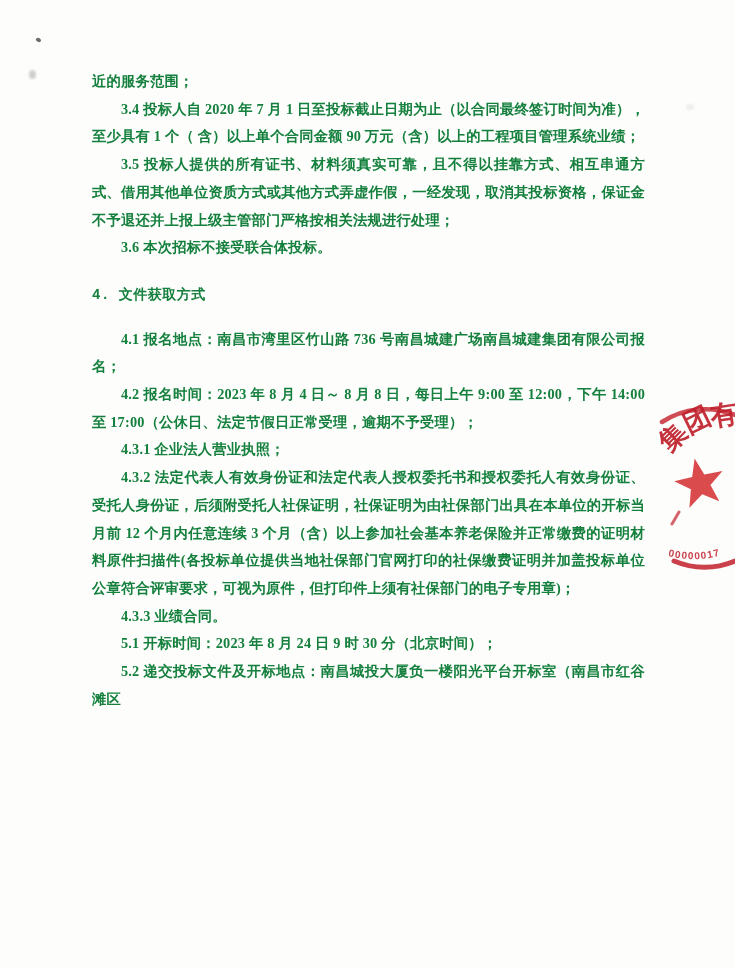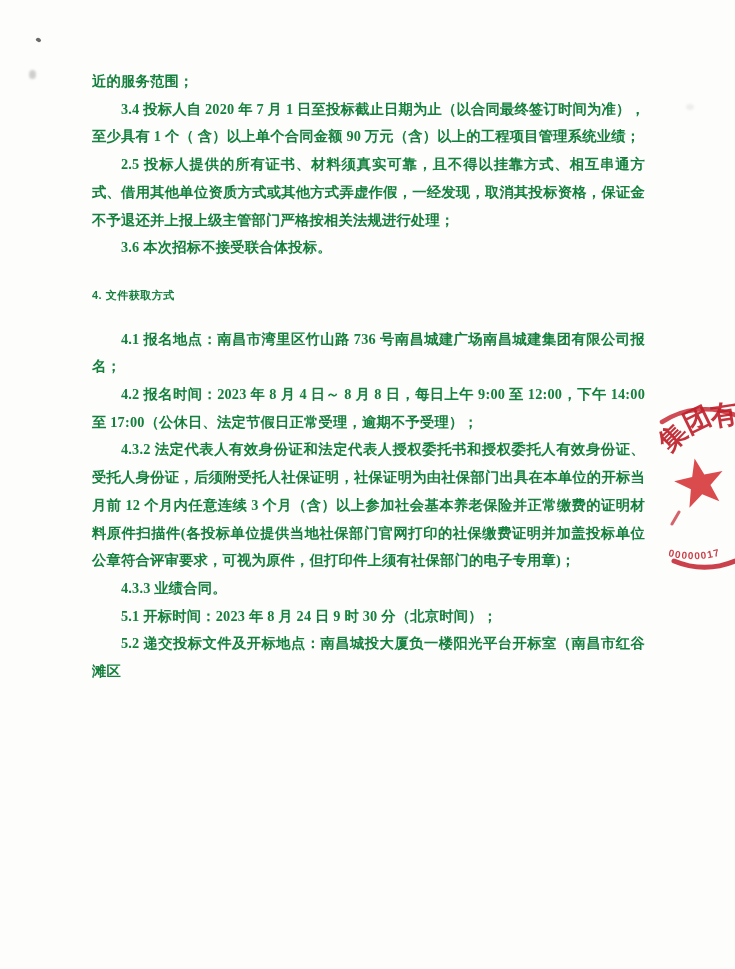--- a/index.html
+++ b/index.html
@@ -27,24 +27,24 @@
     margin: 0;
     font-size: 14.3px;
     line-height: 27.7px;
     font-weight: 600;
     text-align: justify;
     letter-spacing: 0.2px;
   }
   p.body.ind { text-indent: 29px; }
   p.heading {
     margin: 20px 0 16px 0;
-    font-size: 11px;
+    font-size: 14px;
     line-height: 27.7px;
     font-weight: 700;
-    font-family: Liberation Sans, sans-serif;
+    font-family: Liberation Mono, monospace;
     letter-spacing: 0.5px;
   }
   .seal-svg {
     position: absolute;
     left: 600px;
     top: 345px;
     width: 135px;
     height: 215px;
   }
   .speck { position: absolute; }
@@ -68,25 +68,26 @@
   }
 </style>
 </head>
 <body>
 
 <div class="page">
 
   <div class="content">
     <p class="body">近的服务范围；</p>
     <p class="body ind">3.4 投标人自 2020 年 7 月 1 日至投标截止日期为止（以合同最终签订时间为准），至少具有 1 个（ 含）以上单个合同金额 90 万元（含）以上的工程项目管理系统业绩；</p>
-    <p class="body ind">2.5 投标人提供的所有证书、材料须真实可靠，且不得以挂靠方式、相互串通方式、借用其他单位资质方式或其他方式弄虚作假，一经发现，取消其投标资格，保证金不予退还并上报上级主管部门严格按相关法规进行处理；</p>
+    <p class="body ind">3.5 投标人提供的所有证书、材料须真实可靠，且不得以挂靠方式、相互串通方式、借用其他单位资质方式或其他方式弄虚作假，一经发现，取消其投标资格，保证金不予退还并上报上级主管部门严格按相关法规进行处理；</p>
     <p class="body ind">3.6 本次招标不接受联合体投标。</p>
     <p class="heading">4. 文件获取方式</p>
     <p class="body ind">4.1 报名地点：南昌市湾里区竹山路 736 号南昌城建广场南昌城建集团有限公司报名；</p>
     <p class="body ind">4.2 报名时间：2023 年 8 月 4 日～ 8 月 8 日，每日上午 9:00 至 12:00，下午 14:00 至 17:00（公休日、法定节假日正常受理，逾期不予受理）；</p>
+    <p class="body ind">4.3.1 企业法人营业执照；</p>
     <p class="body ind">4.3.2 法定代表人有效身份证和法定代表人授权委托书和授权委托人有效身份证、受托人身份证，后须附受托人社保证明，社保证明为由社保部门出具在本单位的开标当月前 12 个月内任意连续 3 个月（含）以上参加社会基本养老保险并正常缴费的证明材料原件扫描件(各投标单位提供当地社保部门官网打印的社保缴费证明并加盖投标单位公章符合评审要求，可视为原件，但打印件上须有社保部门的电子专用章)；</p>
     <p class="body ind">4.3.3 业绩合同。</p>
     <p class="body ind">5.1 开标时间：2023 年 8 月 24 日 9 时 30 分（北京时间）；</p>
     <p class="body ind">5.2 递交投标文件及开标地点：南昌城投大厦负一楼阳光平台开标室（南昌市红谷滩区</p>
   </div>
 
   <svg class="seal-svg" viewBox="0 0 135 215" font-family="Liberation Serif, DejaVu Sans, serif">
 
     <path d="M 62,49 A 79,79 0 0 1 135,42" fill="none" stroke="#c4242e" stroke-width="4.5" stroke-linecap="round" opacity="0.82"></path>
 

